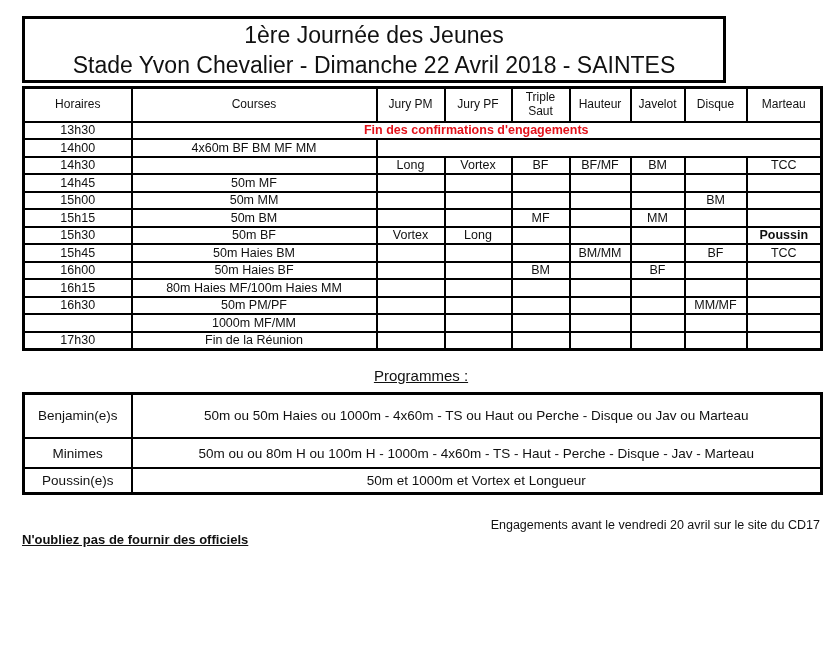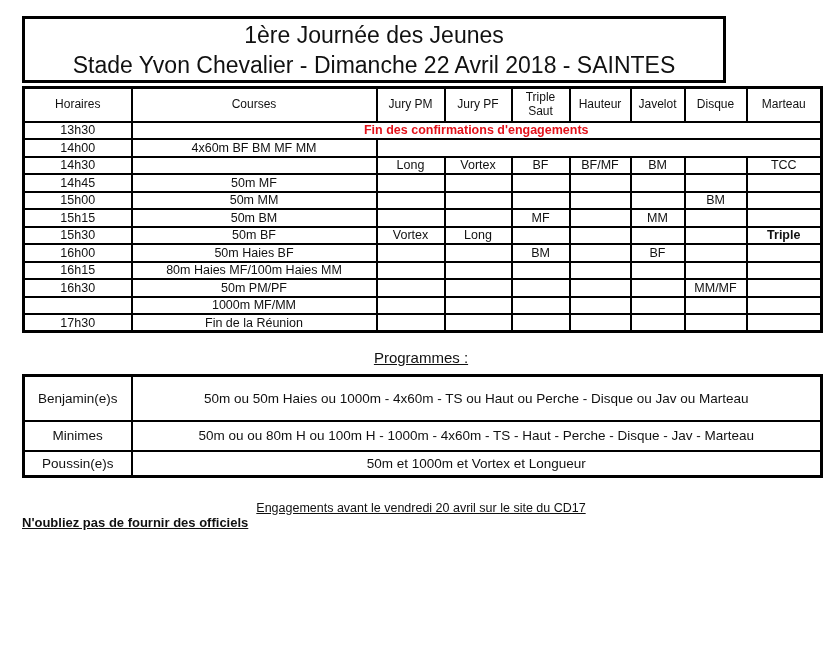--- a/index.html
+++ b/index.html
@@ -73,21 +73,21 @@
     text-align:center;
     vertical-align:middle;
     font-size:13.5px;
     padding:4px 4px;
   }
   .programs tr:nth-child(1) { height:45px; }
   .programs tr:nth-child(2) { height:30px; }
   .programs tr:nth-child(3) { height:25px; }
 
   
-  .note1 { margin-top:23px; text-align:center; font-size:12.5px;text-decoration:underline; }
+  .note1 { margin-top:23px; text-align:right; font-size:12.5px; }
   .note2 {
     text-align:left;
     font-size:13px; font-weight:bold;
     text-decoration:underline;
   }
 </style>
 </head>
 <body>
 
 <div class="page">
@@ -179,21 +179,32 @@
           </tr>
           <tr>
             <td class="time">15h30</td>
             <td class="course">50m BF</td>
             <td>Vortex</td>
             <td>Long</td>
             <td></td>
             <td></td>
             <td></td>
             <td></td>
-            <td class="bold">Triple</td>
+            <td class="bold">Poussin</td>
+          </tr>
+          <tr>
+            <td class="time">15h45</td>
+            <td class="course">50m Haies BM</td>
+            <td></td>
+            <td></td>
+            <td></td>
+            <td>BM/MM</td>
+            <td></td>
+            <td>BF</td>
+            <td>TCC</td>
           </tr>
           <tr>
             <td class="time">16h00</td>
             <td class="course">50m Haies BF</td>
             <td></td>
             <td></td>
             <td>BM</td>
             <td></td>
             <td>BF</td>
             <td></td>

